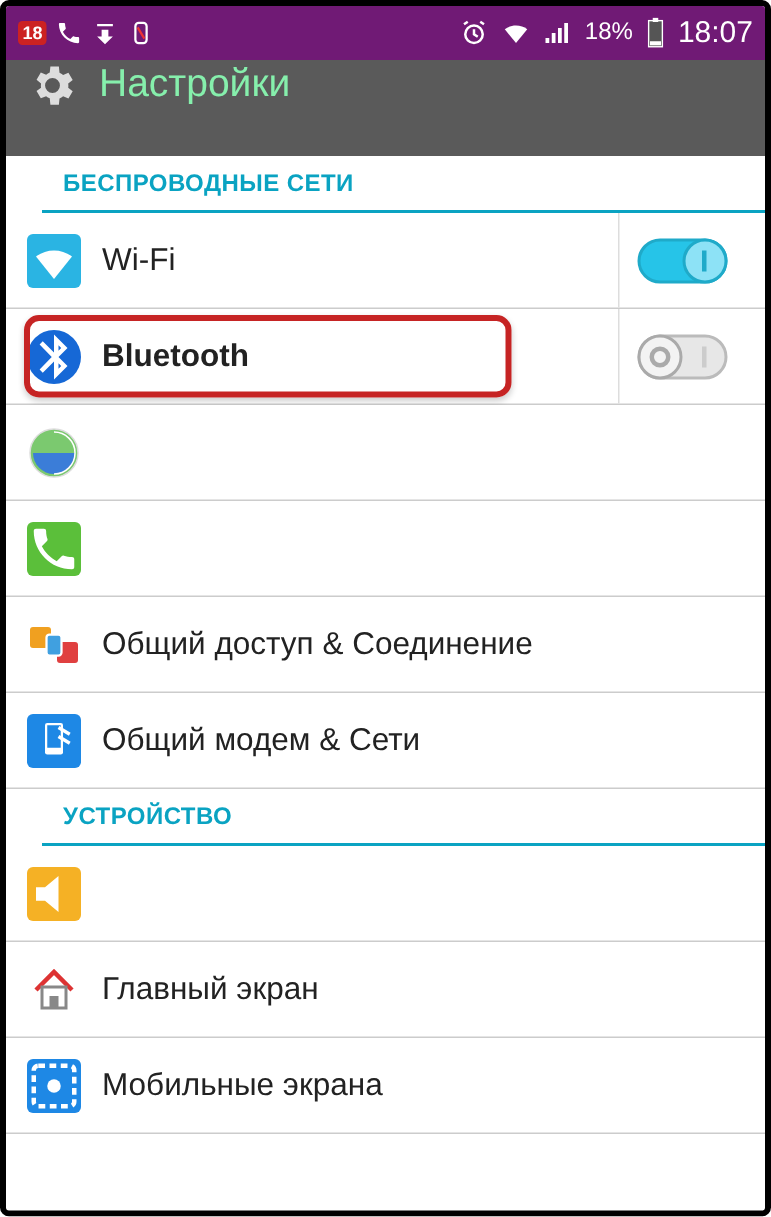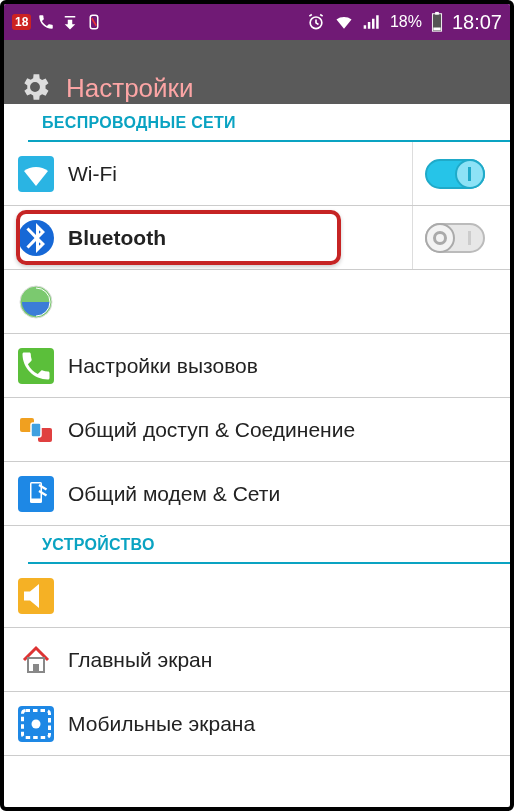--- a/index.html
+++ b/index.html
@@ -8,21 +8,21 @@
 
   
   .statusbar { height: 36px; background: #701a75; color: #fff; display: flex; align-items: center; padding: 0 8px; font-size: 17px; }
   .sb-left { display: flex; align-items: center; gap: 6px; }
   .sb-right { margin-left: auto; display: flex; align-items: center; gap: 8px; }
   .sb-icon { display: inline-flex; align-items: center; justify-content: center; }
   .red-badge { background: #c22; color: #fff; font-size: 12px; font-weight: bold; padding: 1px 3px; border-radius: 3px; }
   .clock { font-weight: normal; font-size: 20px; }
 
   
-  .titlebar { height: 64px; background: #5a5a5a; color: #fca5a5; display: flex; align-items: flex-end; padding: 0 14px; gap: 14px; font-size: 26px; }
+  .titlebar { height: 64px; background: #5a5a5a; color: #86efac; display: flex; align-items: flex-start; padding: 0 14px; gap: 14px; font-size: 26px; }
   .gear { width: 34px; height: 34px; }
 
   
   .section-header { padding: 10px 14px 8px 14px; font-size: 16px; font-weight: bold; color: #0aa3c2; letter-spacing: .3px; border-bottom: 2px solid #0aa3c2; background: #fff; margin-left: 24px; }
 
   
   .list { display: flex; flex-direction: column; justify-content: flex-end; }
   .row { display: flex; align-items: center; min-height: 64px; padding: 0 14px; border-bottom: 1px solid #ccc; background: #fff; cursor: pointer; position: relative; }
   .row .icon { width: 36px; height: 36px; margin-right: 14px; flex-shrink: 0; display: inline-flex; align-items: center; justify-content: center; border-radius: 4px; }
   .row .label { font-size: 21px; color: #222; flex: 1; font-weight: 500; }
@@ -156,21 +156,20 @@
           </svg>
       </span>
     </div>
 
     <div class="row">
       <span class="icon" style="background:#5bbf3a;">
         <svg viewBox="0 0 24 24">
             <path fill="#fff" d="M6.6 10.8c1.4 2.8 3.8 5.1 6.6 6.6l2.2-2.2c.3-.3.7-.4 1-.2 1.1.4 2.4.6 3.6.6.6 0 1 .4 1 1V20c0 .6-.4 1-1 1C10.6 21 3 13.4 3 4c0-.6.4-1 1-1h3.5c.6 0 1 .4 1 1 0 1.3.2 2.5.6 3.6.1.4 0 .8-.3 1l-2.2 2.2z"></path>
           </svg>
       </span>
-      <span class="label">Настройки вызовов</span>
     </div>
 
     <div class="row">
       <span class="icon">
         <svg viewBox="0 0 36 36">
             <rect x="2" y="6" width="14" height="14" rx="2" fill="#f0a020"></rect>
             <rect x="20" y="16" width="14" height="14" rx="2" fill="#e04040"></rect>
             <rect x="13" y="11" width="10" height="14" rx="2" fill="#40a0e0" stroke="#fff" stroke-width="1.5"></rect>
           </svg>
       </span>

